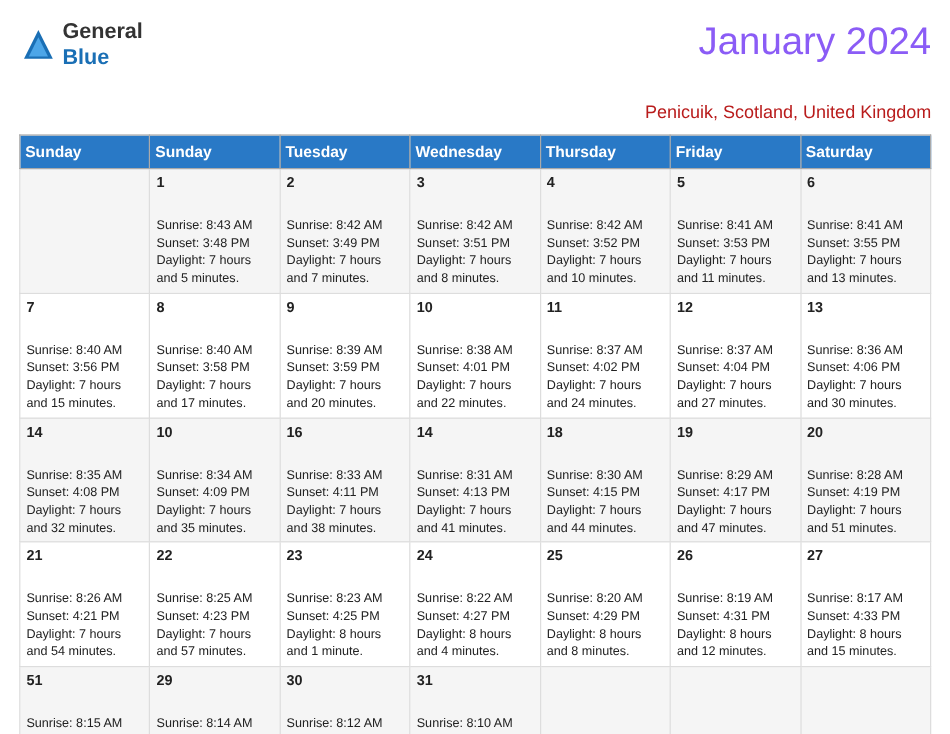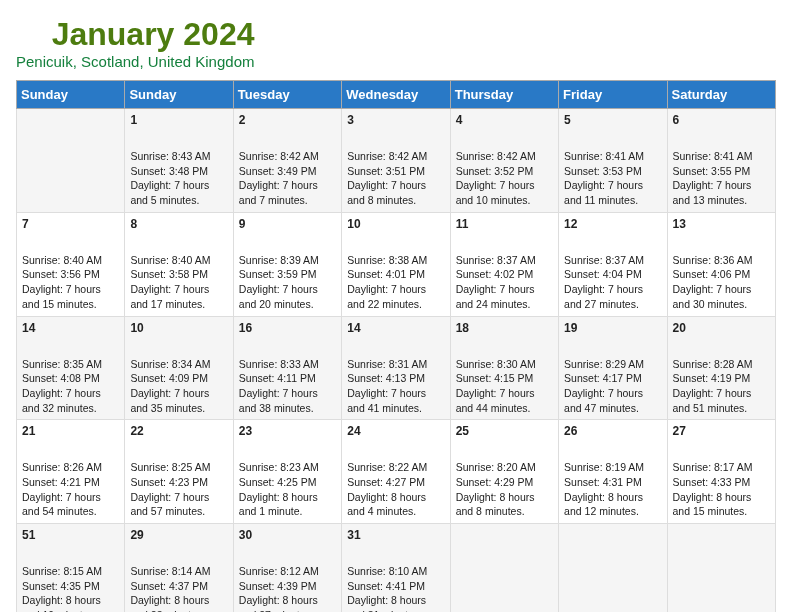--- a/index.html
+++ b/index.html
@@ -23,26 +23,27 @@
     }
     .logo-icon {
       width: 32px;
       height: 32px;
     }
     .title-area {
       text-align: right;
     }
     .month-title {
       font-size: 32px;
-      font-weight: bold;
-      color: #4d7c0f;
+      font-weight: normal;
+      color: #8b5cf6;
     }
     .location-title {
       font-size: 15px;
-      color: #15803d;
+      color: #b91c1c;
+      margin-top: 32px;
     }
     table {
       width: 100%;
       border-collapse: collapse;
       table-layout: fixed;
     }
     thead tr {
       background-color: #2979c6;
     }
     thead th {
@@ -79,20 +80,34 @@
     .day-info {
       font-size: 10.5px;
       line-height: 1.4;
       margin-top: 22px;
     }
   </style>
 </head>
 <body>
 
 <div class="header-area">
+  <div class="logo">
+    <svg class="logo-icon" viewBox="0 0 32 32" xmlns="http://www.w3.org/2000/svg">
+      <polygon points="16,4 28,28 4,28" fill="#1a6fb5"></polygon>
+      <polygon points="16,10 24,26 8,26" fill="#4da6e8"></polygon>
+    </svg>
+    <div>
+      <div>
+        <span style="font-size:18px;font-weight:bold;color:#333;">General</span>
+      </div>
+      <div>
+        <span style="font-size:18px;font-weight:bold;color:#1a6fb5;">Blue</span>
+      </div>
+    </div>
+  </div>
   <div class="title-area">
     <div class="month-title">January 2024</div>
     <div class="location-title">Penicuik, Scotland, United Kingdom</div>
   </div>
 </div>
 
 <table>
   <thead>
     <tr>
     <th>Sunday</th>

